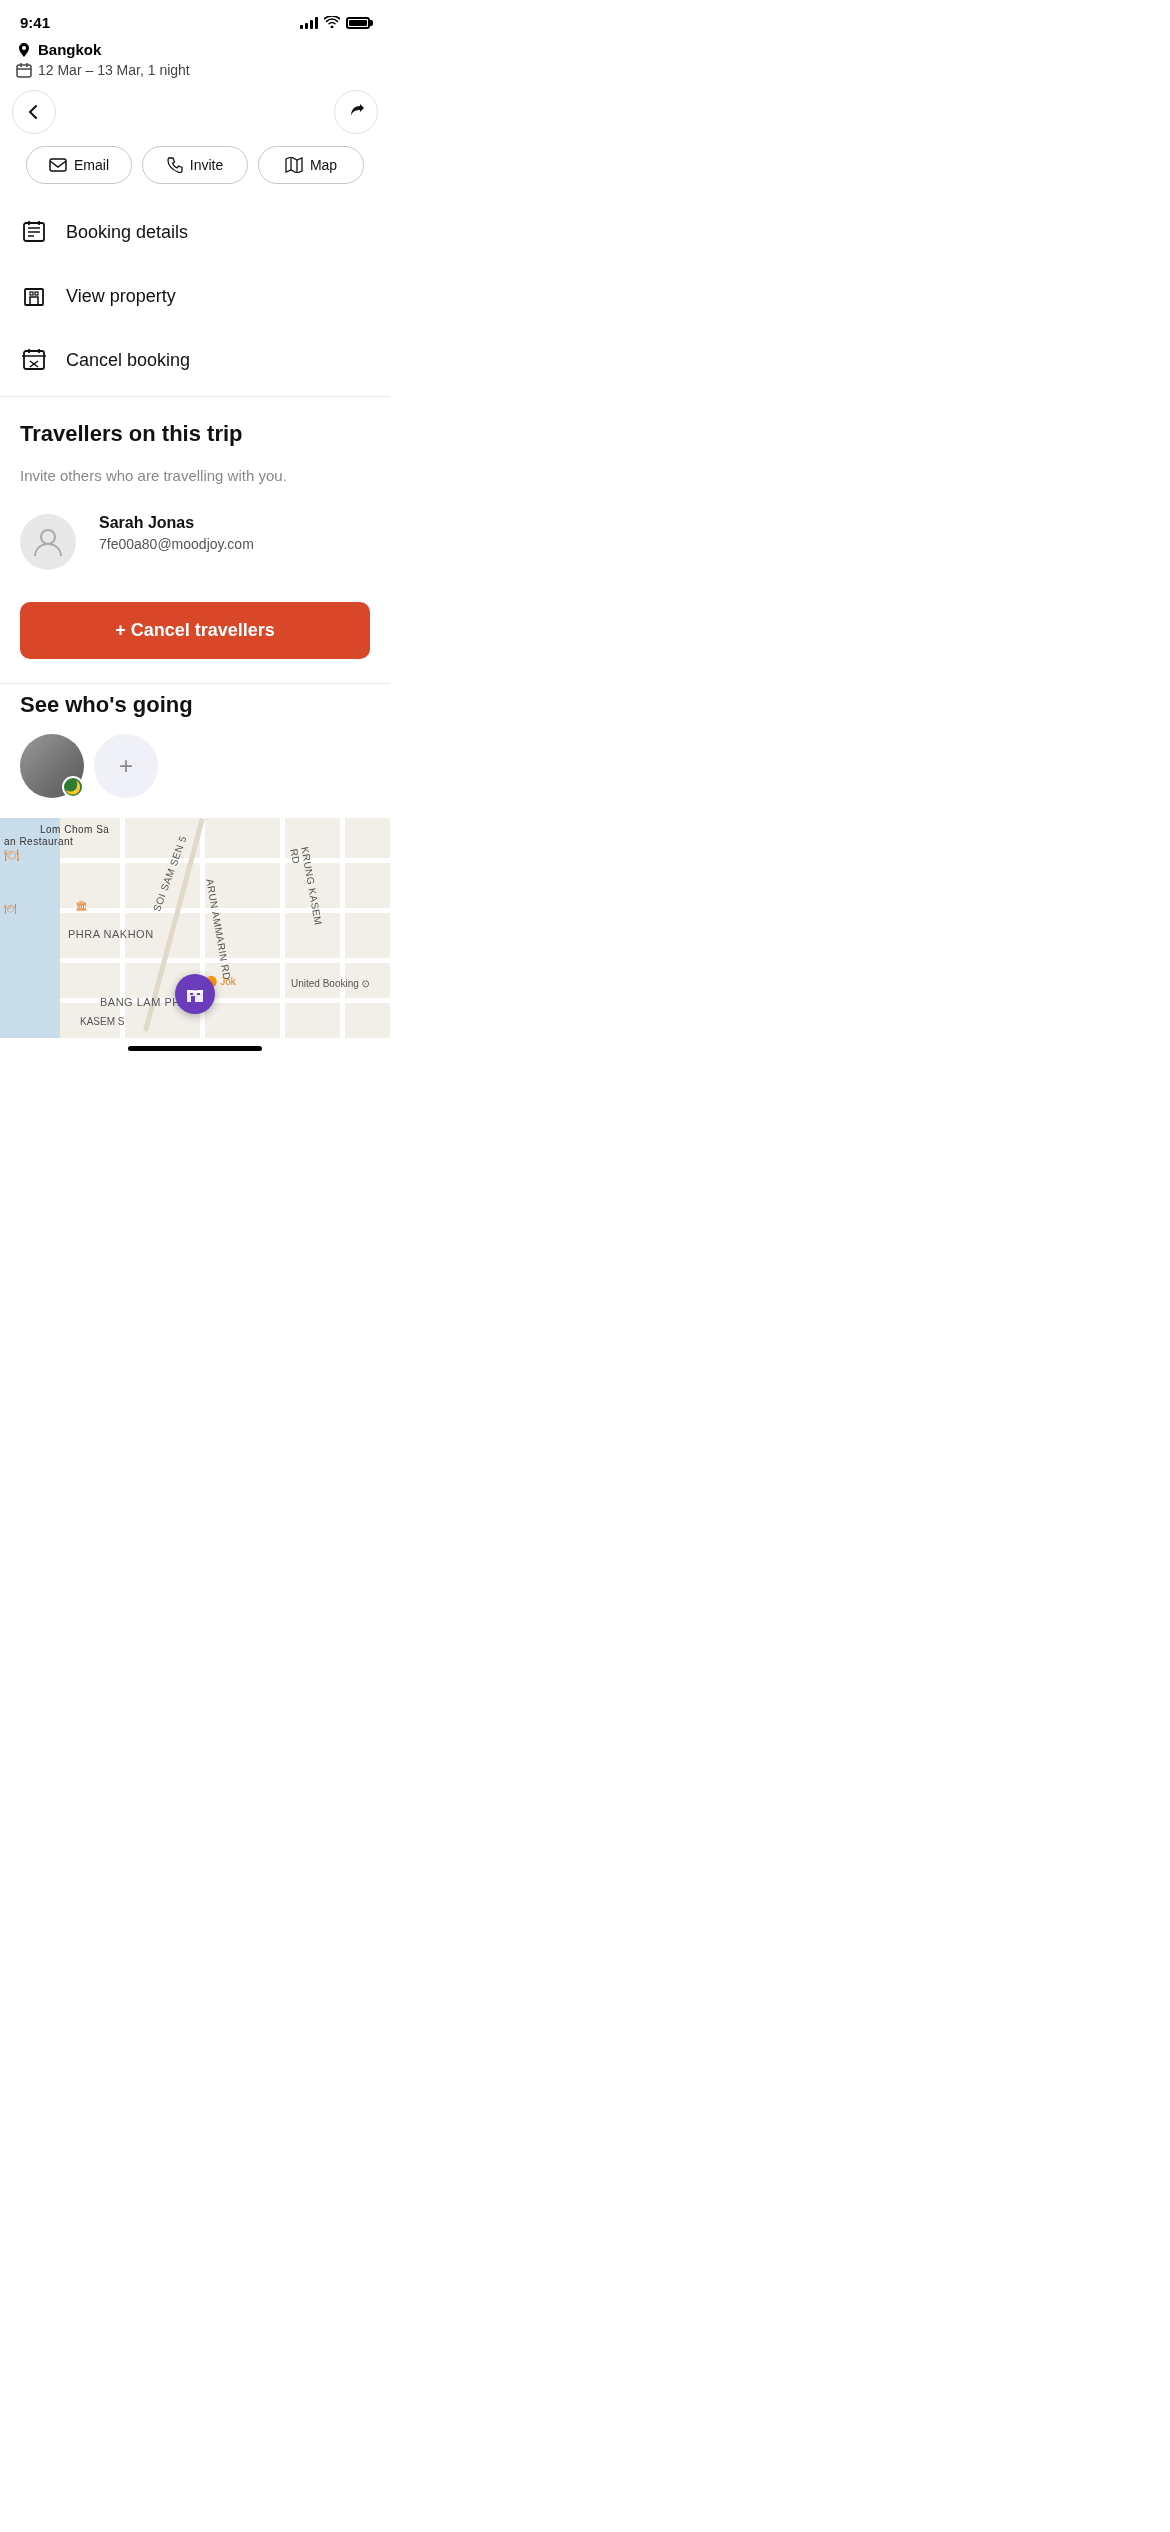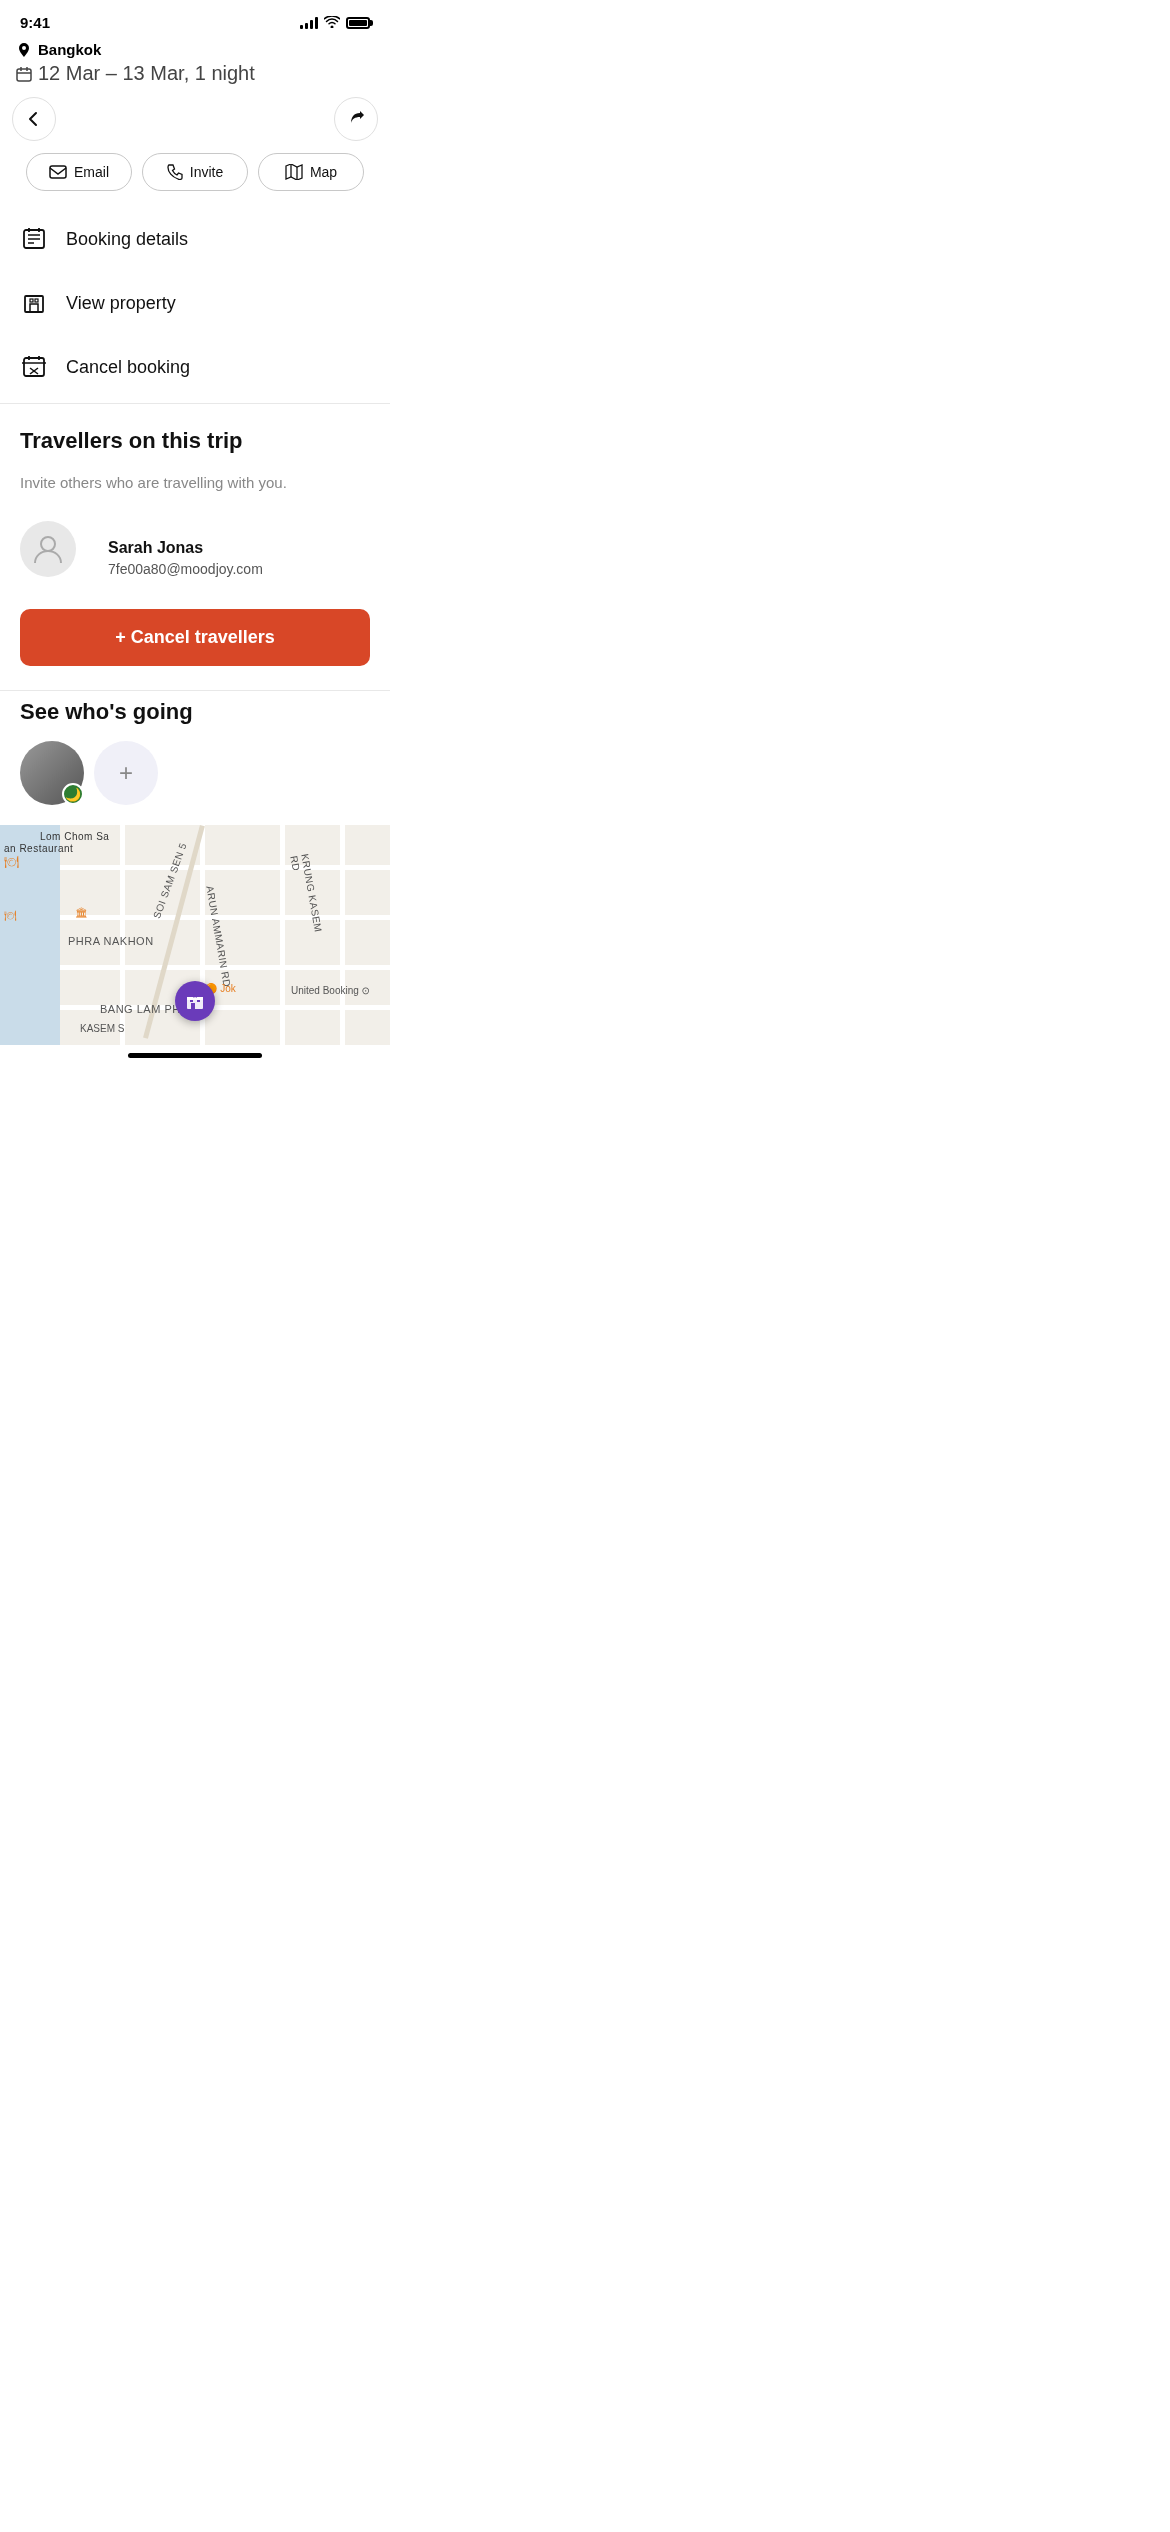--- a/index.html
+++ b/index.html
@@ -84,21 +84,21 @@
       gap: 6px;
       font-size: 15px;
       font-weight: 600;
       color: #000;
       margin-bottom: 4px;
     }
     .header-date {
       display: flex;
       align-items: center;
       gap: 6px;
-      font-size: 20px;
+      font-size: 14px;
       color: #444;
     }
 
     
     .nav-row {
       display: flex;
       align-items: center;
       justify-content: space-between;
       padding: 4px 12px 12px;
     }
@@ -185,22 +185,22 @@
     }
     .section-subtitle {
       font-size: 15px;
       color: #888;
       margin-bottom: 18px;
     }
 
     
     .traveller-card {
       display: flex;
-      align-items: flex-end;
-      gap: 32px;
+      align-items: flex-start;
+      gap: 23px;
       padding: 12px 0;
     }
     .traveller-avatar {
       width: 56px;
       height: 56px;
       border-radius: 50%;
       background: #e8e8e8;
       display: flex;
       align-items: center;
       justify-content: center;

